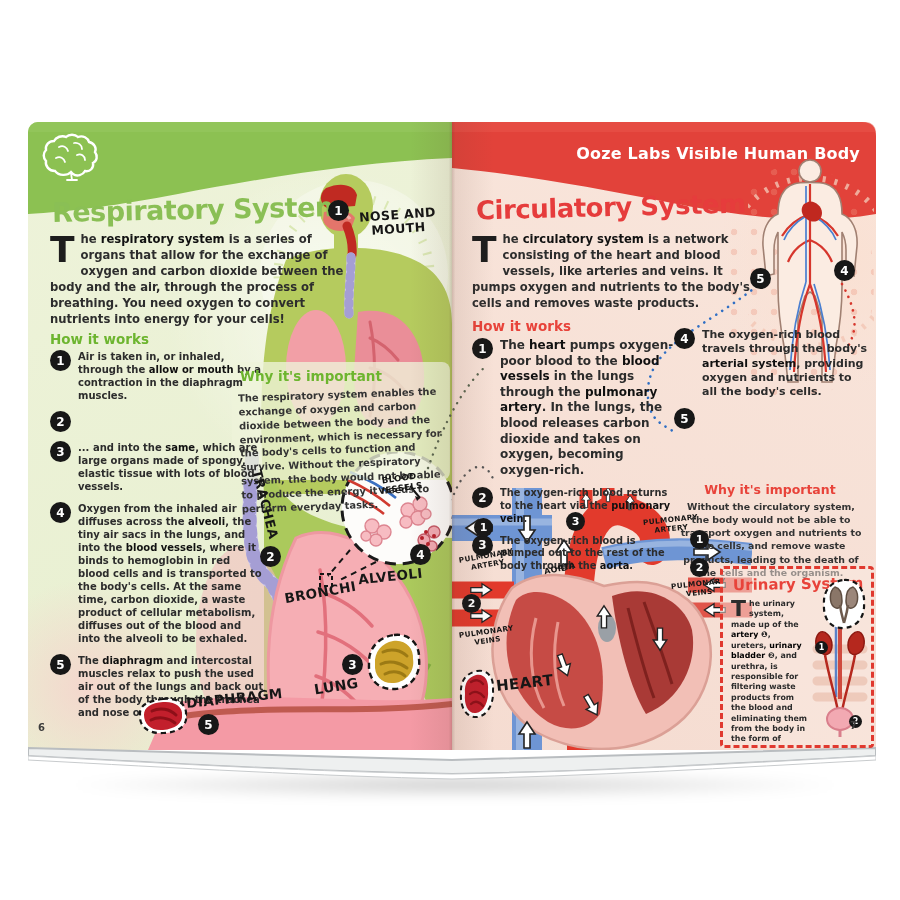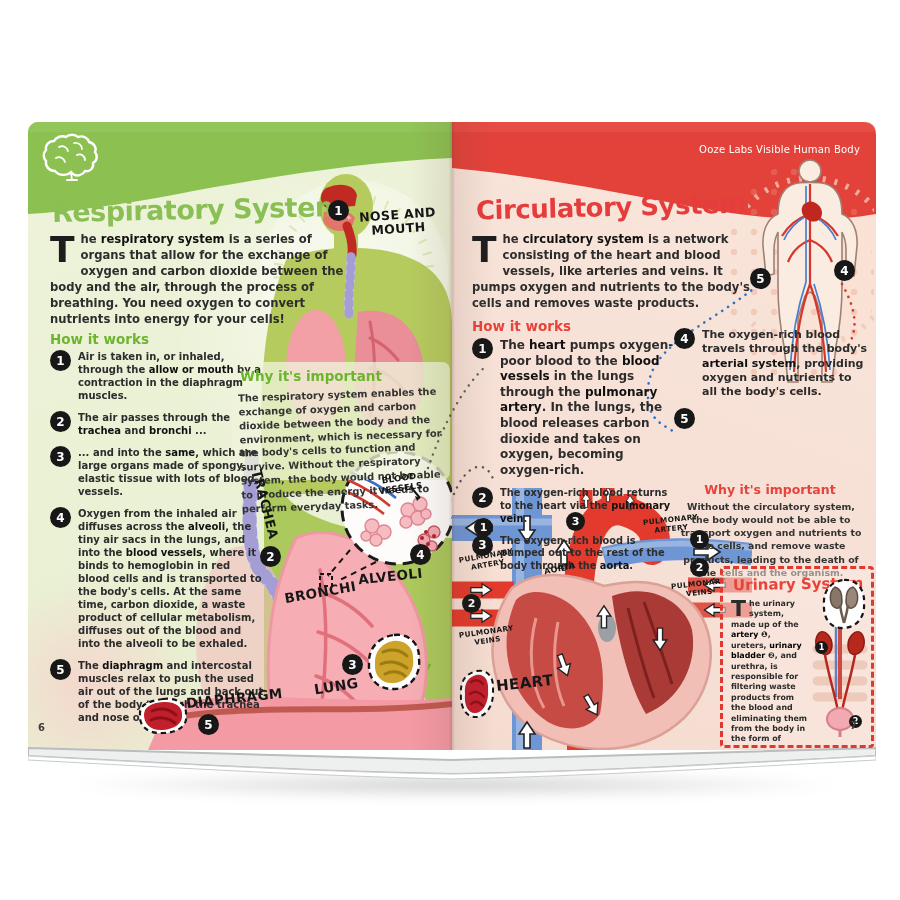--- a/index.html
+++ b/index.html
@@ -33,21 +33,21 @@
   .red-accent{color:#e8433a;}
   .blue-accent{color:#2f6fc4;}
   .badge{flex:0 0 auto;width:21px;height:21px;border-radius:50%;background:#171717;color:#fff;
     display:flex;align-items:center;justify-content:center;font-size:12px;font-weight:800;z-index:12;}
   .badge.md{width:19px;height:19px;font-size:11px;}
   .badge.xs{width:13px;height:13px;font-size:8px;}
   .hand{font-weight:800;color:#161616;letter-spacing:.4px;z-index:12;}
   .whyveil{background:rgba(238,243,218,.78);border-radius:8px;}
   .whytxt{font-size:9.9px;line-height:1.4;font-weight:600;color:#333;}
   .pagenum{font-size:10px;font-weight:700;color:#3c3c3c;z-index:20;}
-  .brand{font-size:10px;font-weight:400;color:#fff;letter-spacing:.2px;}
+  .brand{font-size:16px;font-weight:700;color:#fff;letter-spacing:.2px;}
   .dotfield{background-image:radial-gradient(circle, rgba(236,150,128,.33) 3px, transparent 3.6px);background-size:20px 20px;border-radius:50%;}
   .ubox{border:3px dashed #e0392f;border-radius:4px;background:rgba(250,233,225,.5);overflow:hidden;z-index:15;}
   .ubox .utitle{color:#e8433a;font-size:15px;font-weight:800;transform:rotate(-1deg);margin:6px 0 3px 10px;}
   .utext{font-size:7.9px;line-height:1.32;font-weight:700;color:#2c2c2c;}
   .utext b{font-weight:800;color:#000;}
   .udrop{float:left;font-size:22px;line-height:.85;font-weight:800;margin:1px 3px 0 0;}
   .book-shadow{position:absolute;left:60px;top:772px;width:790px;height:26px;
     background:radial-gradient(ellipse at center, rgba(0,0,0,.20), transparent 70%);filter:blur(6px);}
   svg{display:block;}
   .z1{z-index:1}.z2{z-index:2}.z3{z-index:6}.z4{z-index:12}
@@ -77,21 +77,20 @@
 
     <div class="abs heading green-h z3" style="left:22px;top:209px">How it works</div>
 
     <div class="abs z3" style="left:22px;top:228px;width:214px">
       <div class="step">
           <span class="badge">1</span>
           <div class="stx">Air is taken in, or inhaled, through the <b>allow or mouth</b> by a contraction in the diaphragm muscles.</div>
         </div>
       <div class="step">
           <span class="badge">2</span>
-          <div class="stx">The air passes through the <b>trachea</b> and <b>bronchi</b> ...</div>
         </div>
       <div class="step">
           <span class="badge">3</span>
           <div class="stx">... and into the <b>same</b>, which are large organs made of spongy, elastic tissue with lots of blood vessels.</div>
         </div>
       <div class="step">
           <span class="badge">4</span>
           <div class="stx">Oxygen from the inhaled air diffuses across the <b>alveoli</b>, the tiny air sacs in the lungs, and into the <b>blood vessels</b>, where it binds to hemoglobin in red blood cells and is transported to the body's cells. At the same time, carbon dioxide, a waste product of cellular metabolism, diffuses out of the blood and into the alveoli to be exhaled.</div>
         </div>
       <div class="step">

